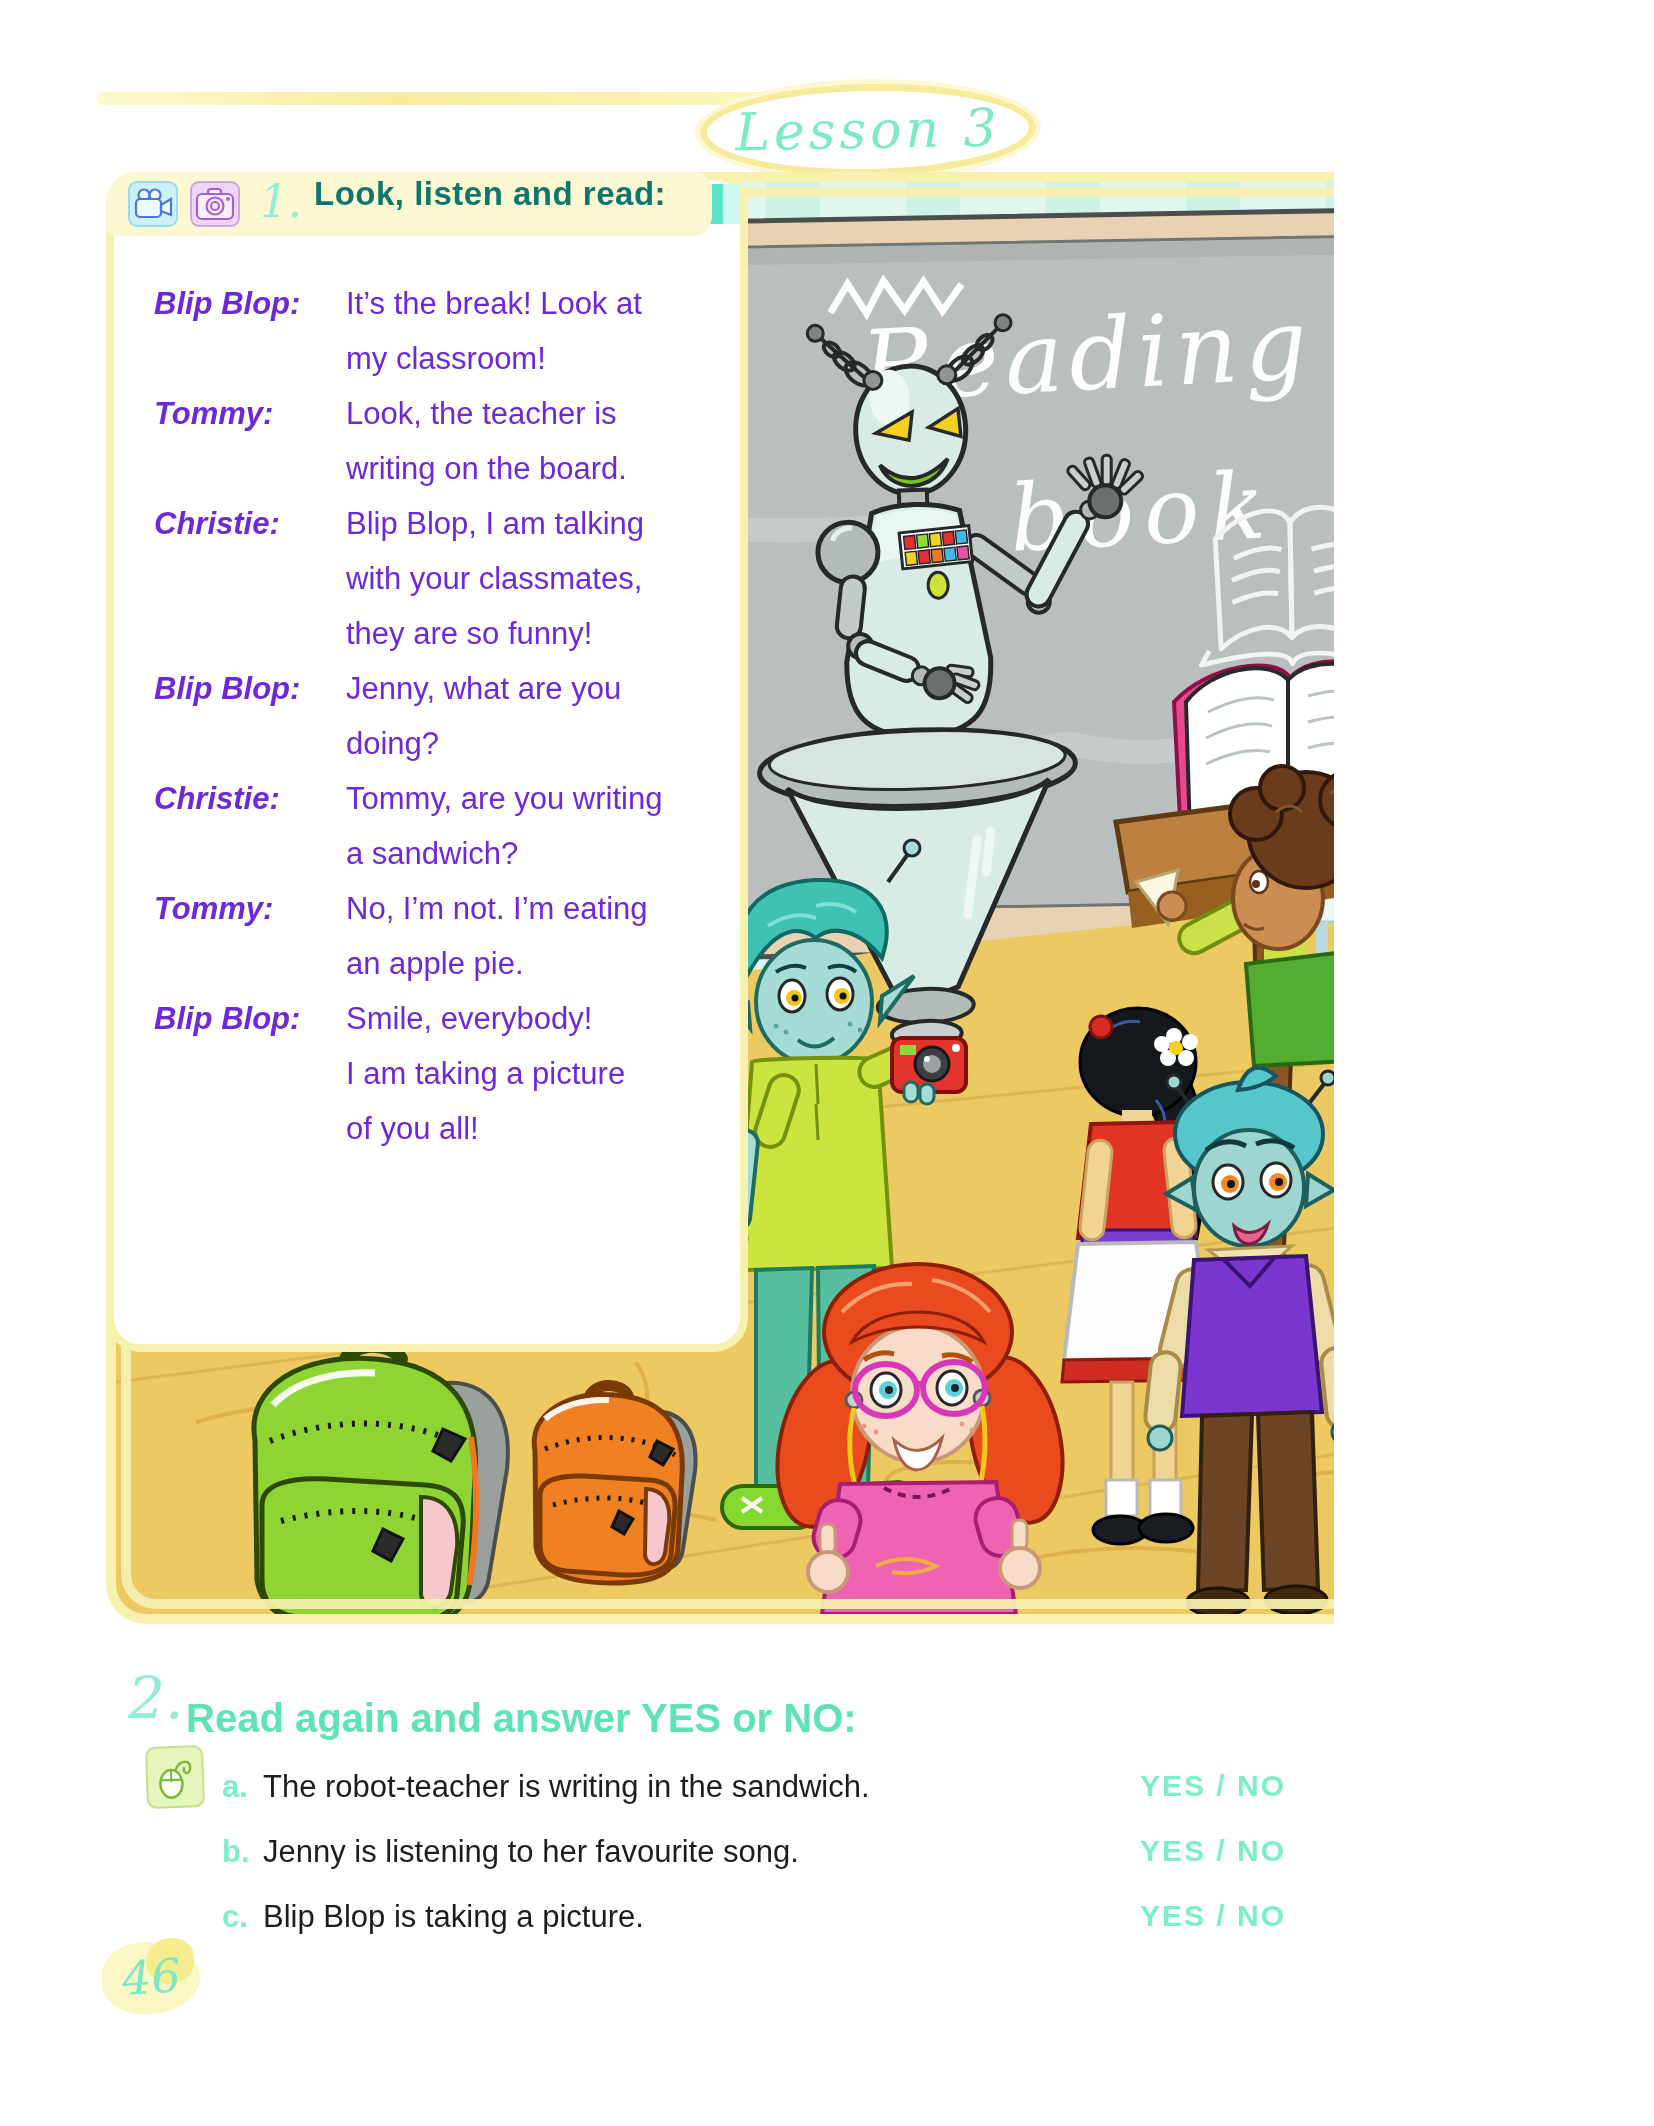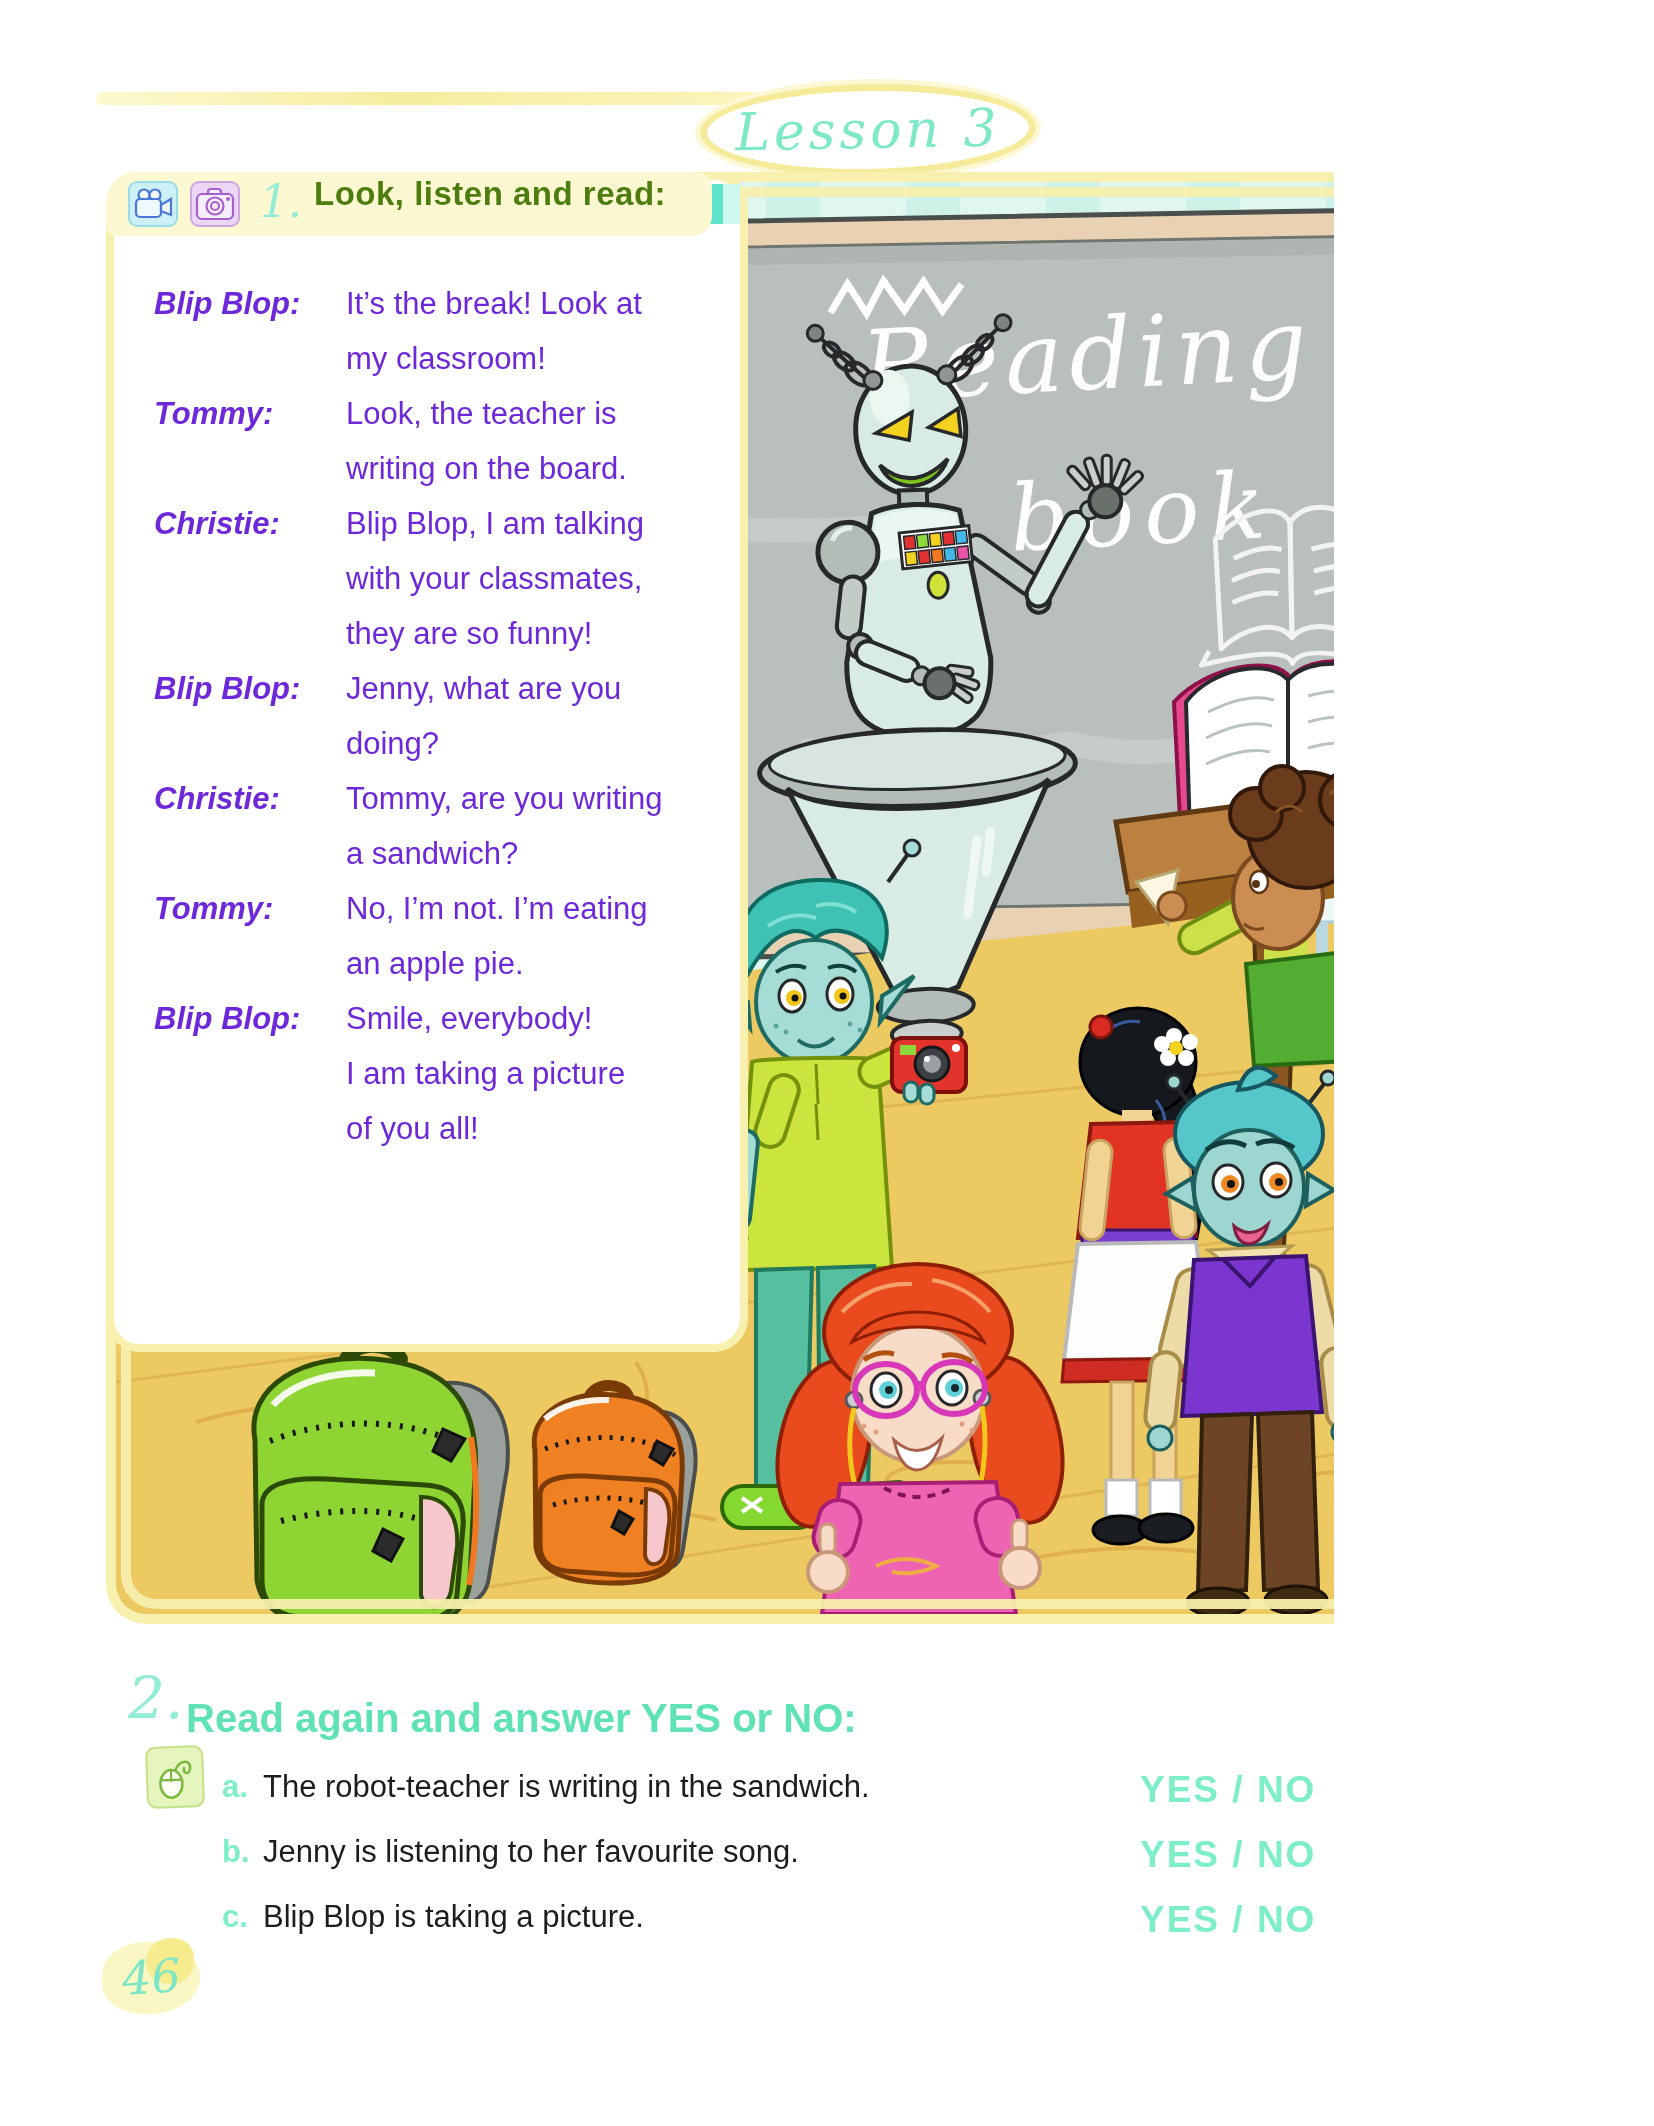--- a/index.html
+++ b/index.html
@@ -28,37 +28,37 @@
             border-radius:30px 16px 20px 10px;display:flex;align-items:center;gap:12px;
             padding-left:22px;box-sizing:border-box}
   .teal-chip{position:absolute;left:588px;top:4px;width:38px;height:40px;
              background:linear-gradient(90deg,#5ee3cb 0 55%,#cdf8ef 55% 100%)}
   .icon-tile{width:46px;height:42px;border-radius:9px;display:flex;align-items:center;
              justify-content:center;flex:0 0 auto}
   .tile-video{background:#cdeff6;border:2px solid #9adbe8}
   .tile-camera{background:#ecd6f6;border:2px solid #cfa6e2}
   .num-script{font-family:"DejaVu Serif",serif;font-style:italic;color:#93ecd6}
   .dlg-head .num{font-size:44px;margin:0 0 6px 8px}
-  .dlg-head .ttl{font-size:33px;font-weight:bold;color:#4d7c0f;letter-spacing:.5px;
+  .dlg-head .ttl{font-size:33px;font-weight:bold;color:#0f766e;letter-spacing:.5px;
                  margin-bottom:20px;white-space:nowrap}
   .dlg-rows{position:absolute;left:40px;top:96px;right:16px}
   .dlg-row{display:grid;grid-template-columns:192px 1fr;font-size:31px;line-height:55px;color:#6d28d9}
   .dlg-row .spk{font-weight:bold;font-style:italic}
   .dlg-row .txt{white-space:pre-line}
 
   
   .ex-num{position:absolute;left:128px;top:1664px;font-size:58px}
   .ex-title{position:absolute;left:186px;top:1696px;font-size:40px;font-weight:bold;color:#5fe3b4;white-space:nowrap}
   .mouse-tile{position:absolute;left:146px;top:1746px;width:54px;height:58px;background:#e6f4be;
               border:2px solid #c4e188;border-radius:10px;display:flex;align-items:center;
               justify-content:center;transform:rotate(-2deg)}
   .ex-row{position:absolute;left:0;width:1654px;height:46px}
   .ex-letter{position:absolute;left:222px;font-weight:bold;color:#7deec6;font-size:31px}
   .ex-text{position:absolute;left:263px;color:#1d1d1b;font-size:31px;white-space:nowrap}
-  .ex-answer{position:absolute;left:1140px;font-weight:bold;color:#7deec6;font-size:37px;letter-spacing:2px;white-space:nowrap}
+  .ex-answer{position:absolute;left:1140px;font-weight:bold;color:#7deec6;font-size:30px;letter-spacing:2px;white-space:nowrap}
 
   
   .pn-blob{position:absolute;left:102px;top:1942px;width:98px;height:72px;background:#fbf7c4;
            border-radius:48% 52% 55% 45%}
   .pn-blob:after{content:"";position:absolute;right:6px;top:-4px;width:48px;height:46px;
                  background:#f6ec8e;border-radius:55% 45% 50% 50%}
   .page-num{position:absolute;left:122px;top:1950px;font-family:"DejaVu Serif",serif;font-style:italic;
             font-size:46px;color:#7ce6c6;transform:rotate(-4deg);z-index:2}
 </style>
 </head>

